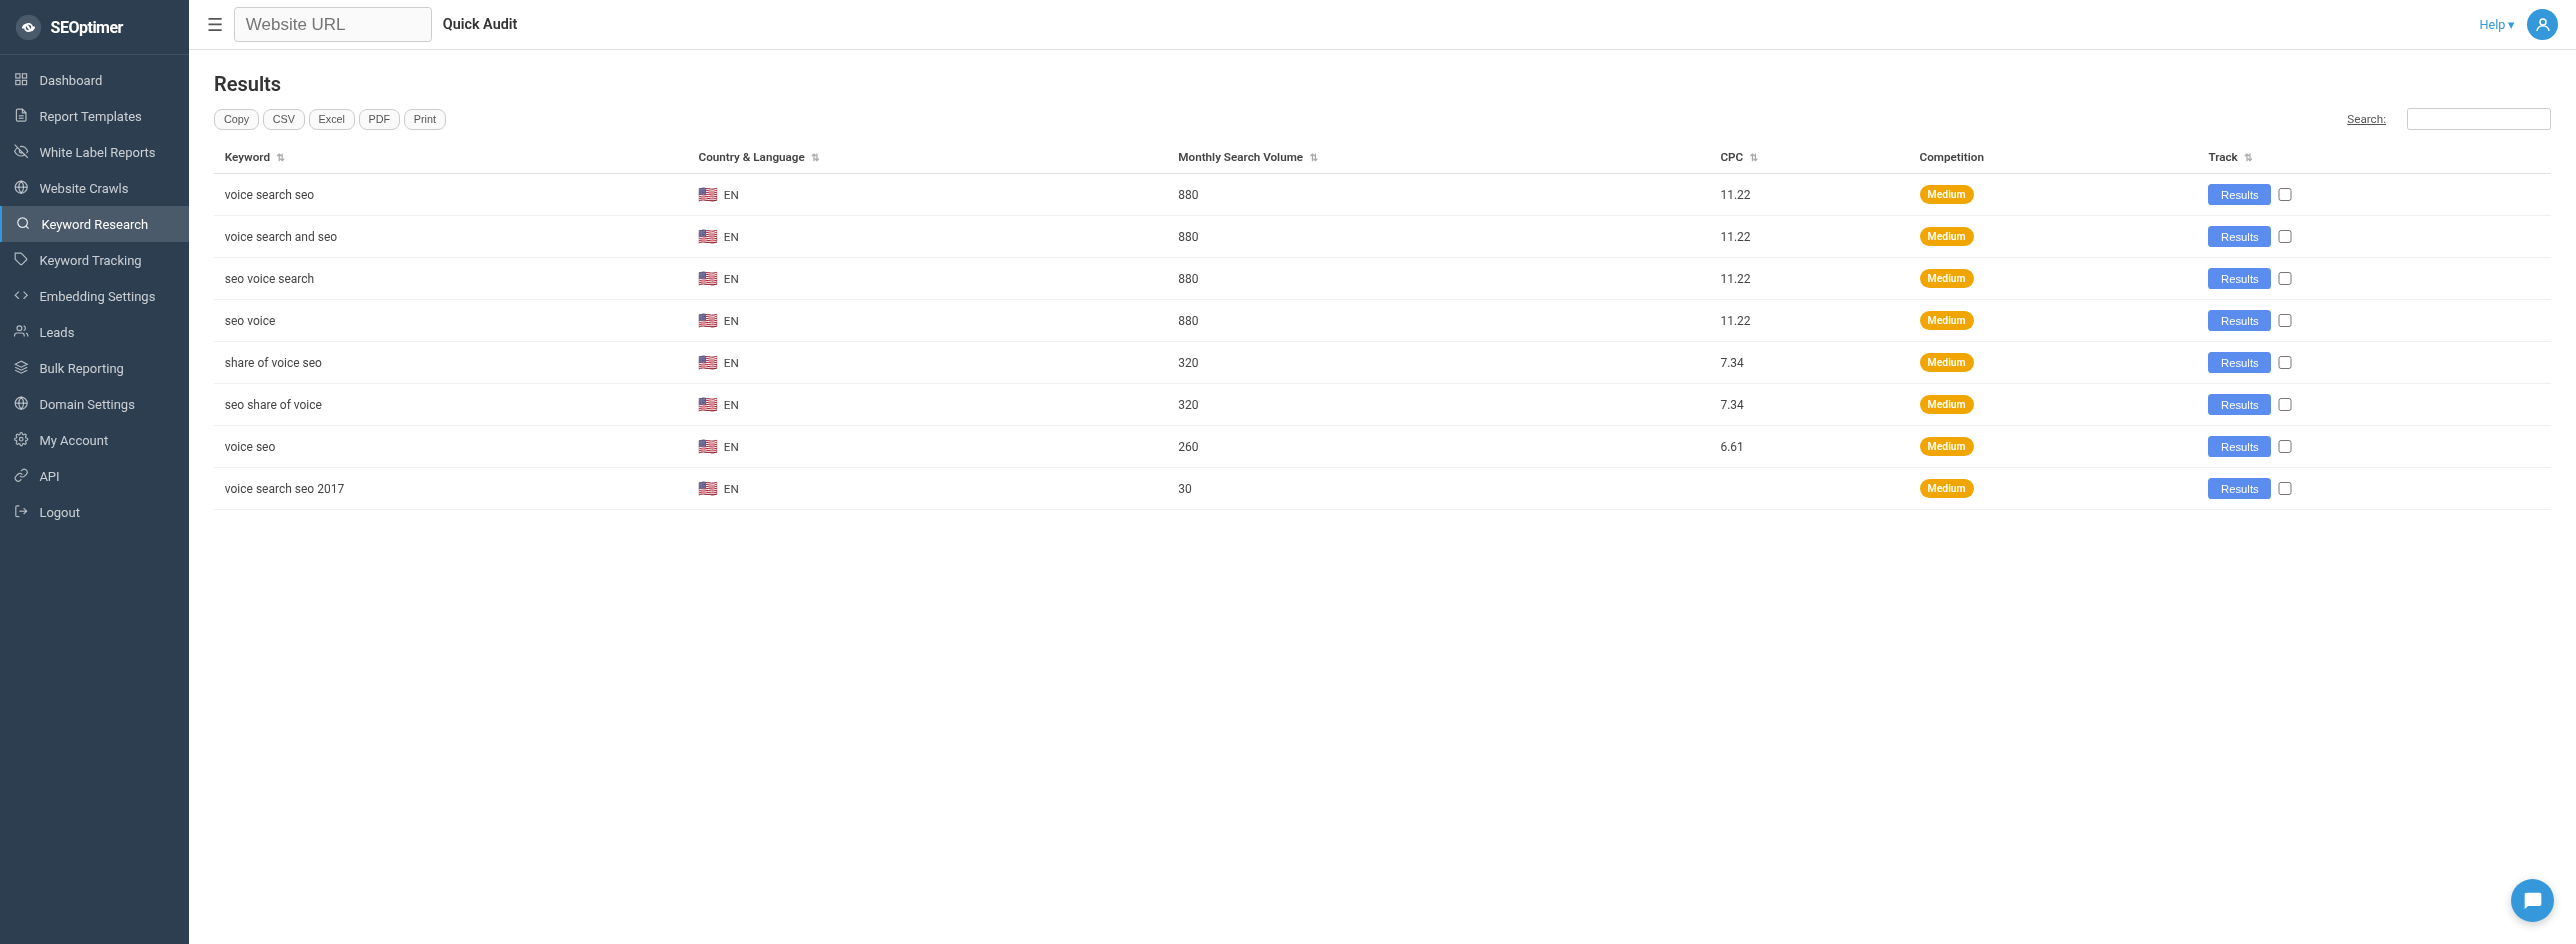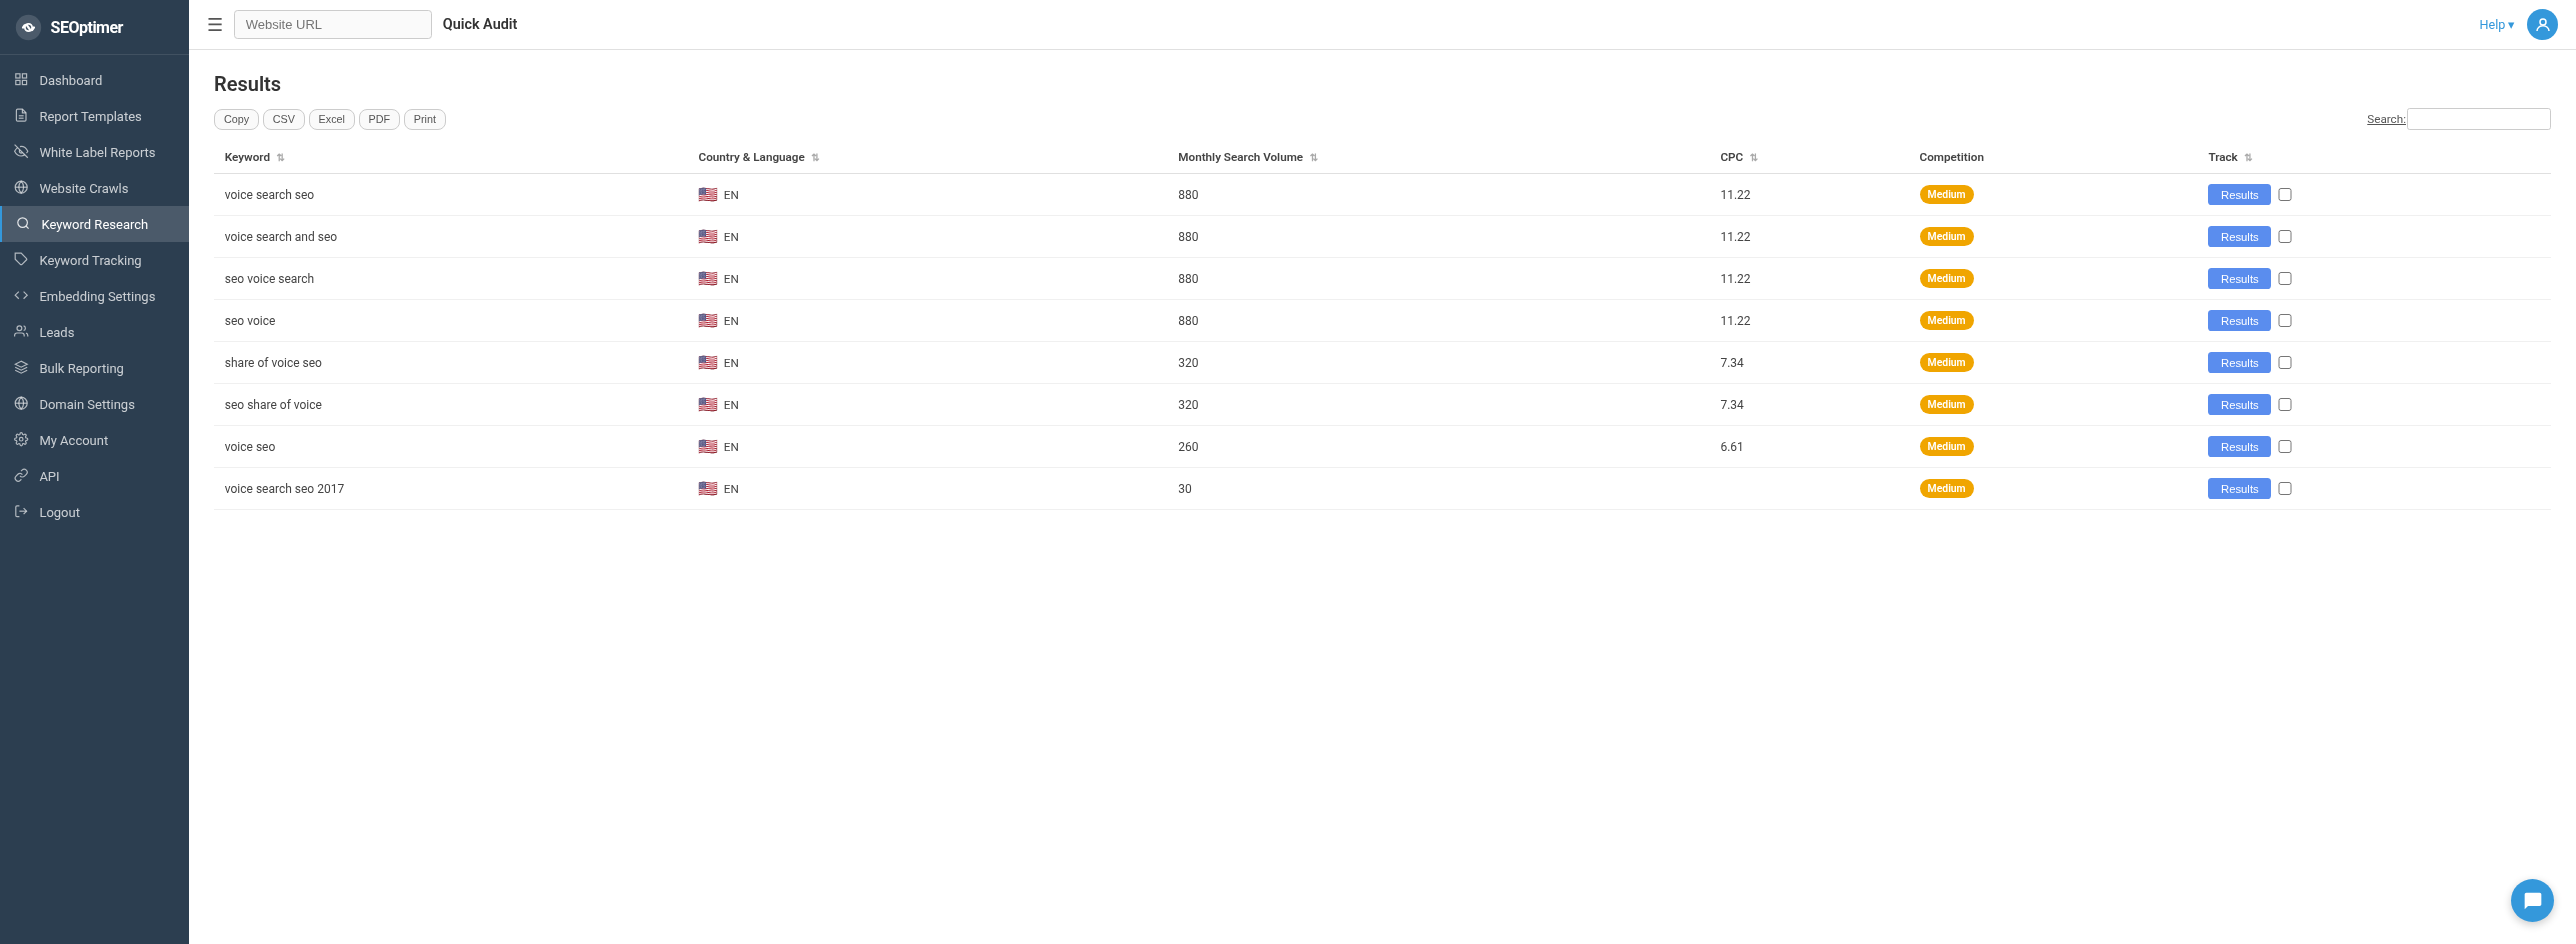--- a/index.html
+++ b/index.html
@@ -75,21 +75,21 @@
     .topbar-menu-icon {
       font-size: 18px;
       cursor: pointer;
       color: #555;
     }
     .topbar-url-input {
       width: 198px;
       padding: 6.3px 10.8px;
       border: 0.9px solid #ccc;
       border-radius: 3.6px;
-      font-size: 13px;
+      font-size: 17px;
       color: #999;
       background: #fafafa;
     }
     .topbar-quick-audit {
       font-size: 14.4px;
       font-weight: 600;
       color: #333;
     }
     .topbar-right {
       margin-left: auto;
@@ -143,21 +143,21 @@
       border-radius: 8px;
       background: #fafafa;
       font-size: 10.8px;
       color: #555;
       cursor: pointer;
     }
     .search-area {
       margin-left: auto;
       display: flex;
       align-items: center;
-      gap: 1px;
+      gap: 21px;
       font-size: 11.7px;
       color: #555;
       text-decoration: underline;
     }
     .search-input {
       border: 0.9px solid #ccc;
       border-radius: 2.7px;
       padding: 3.6px 7.2px;
       font-size: 11.7px;
       width: 144px;

